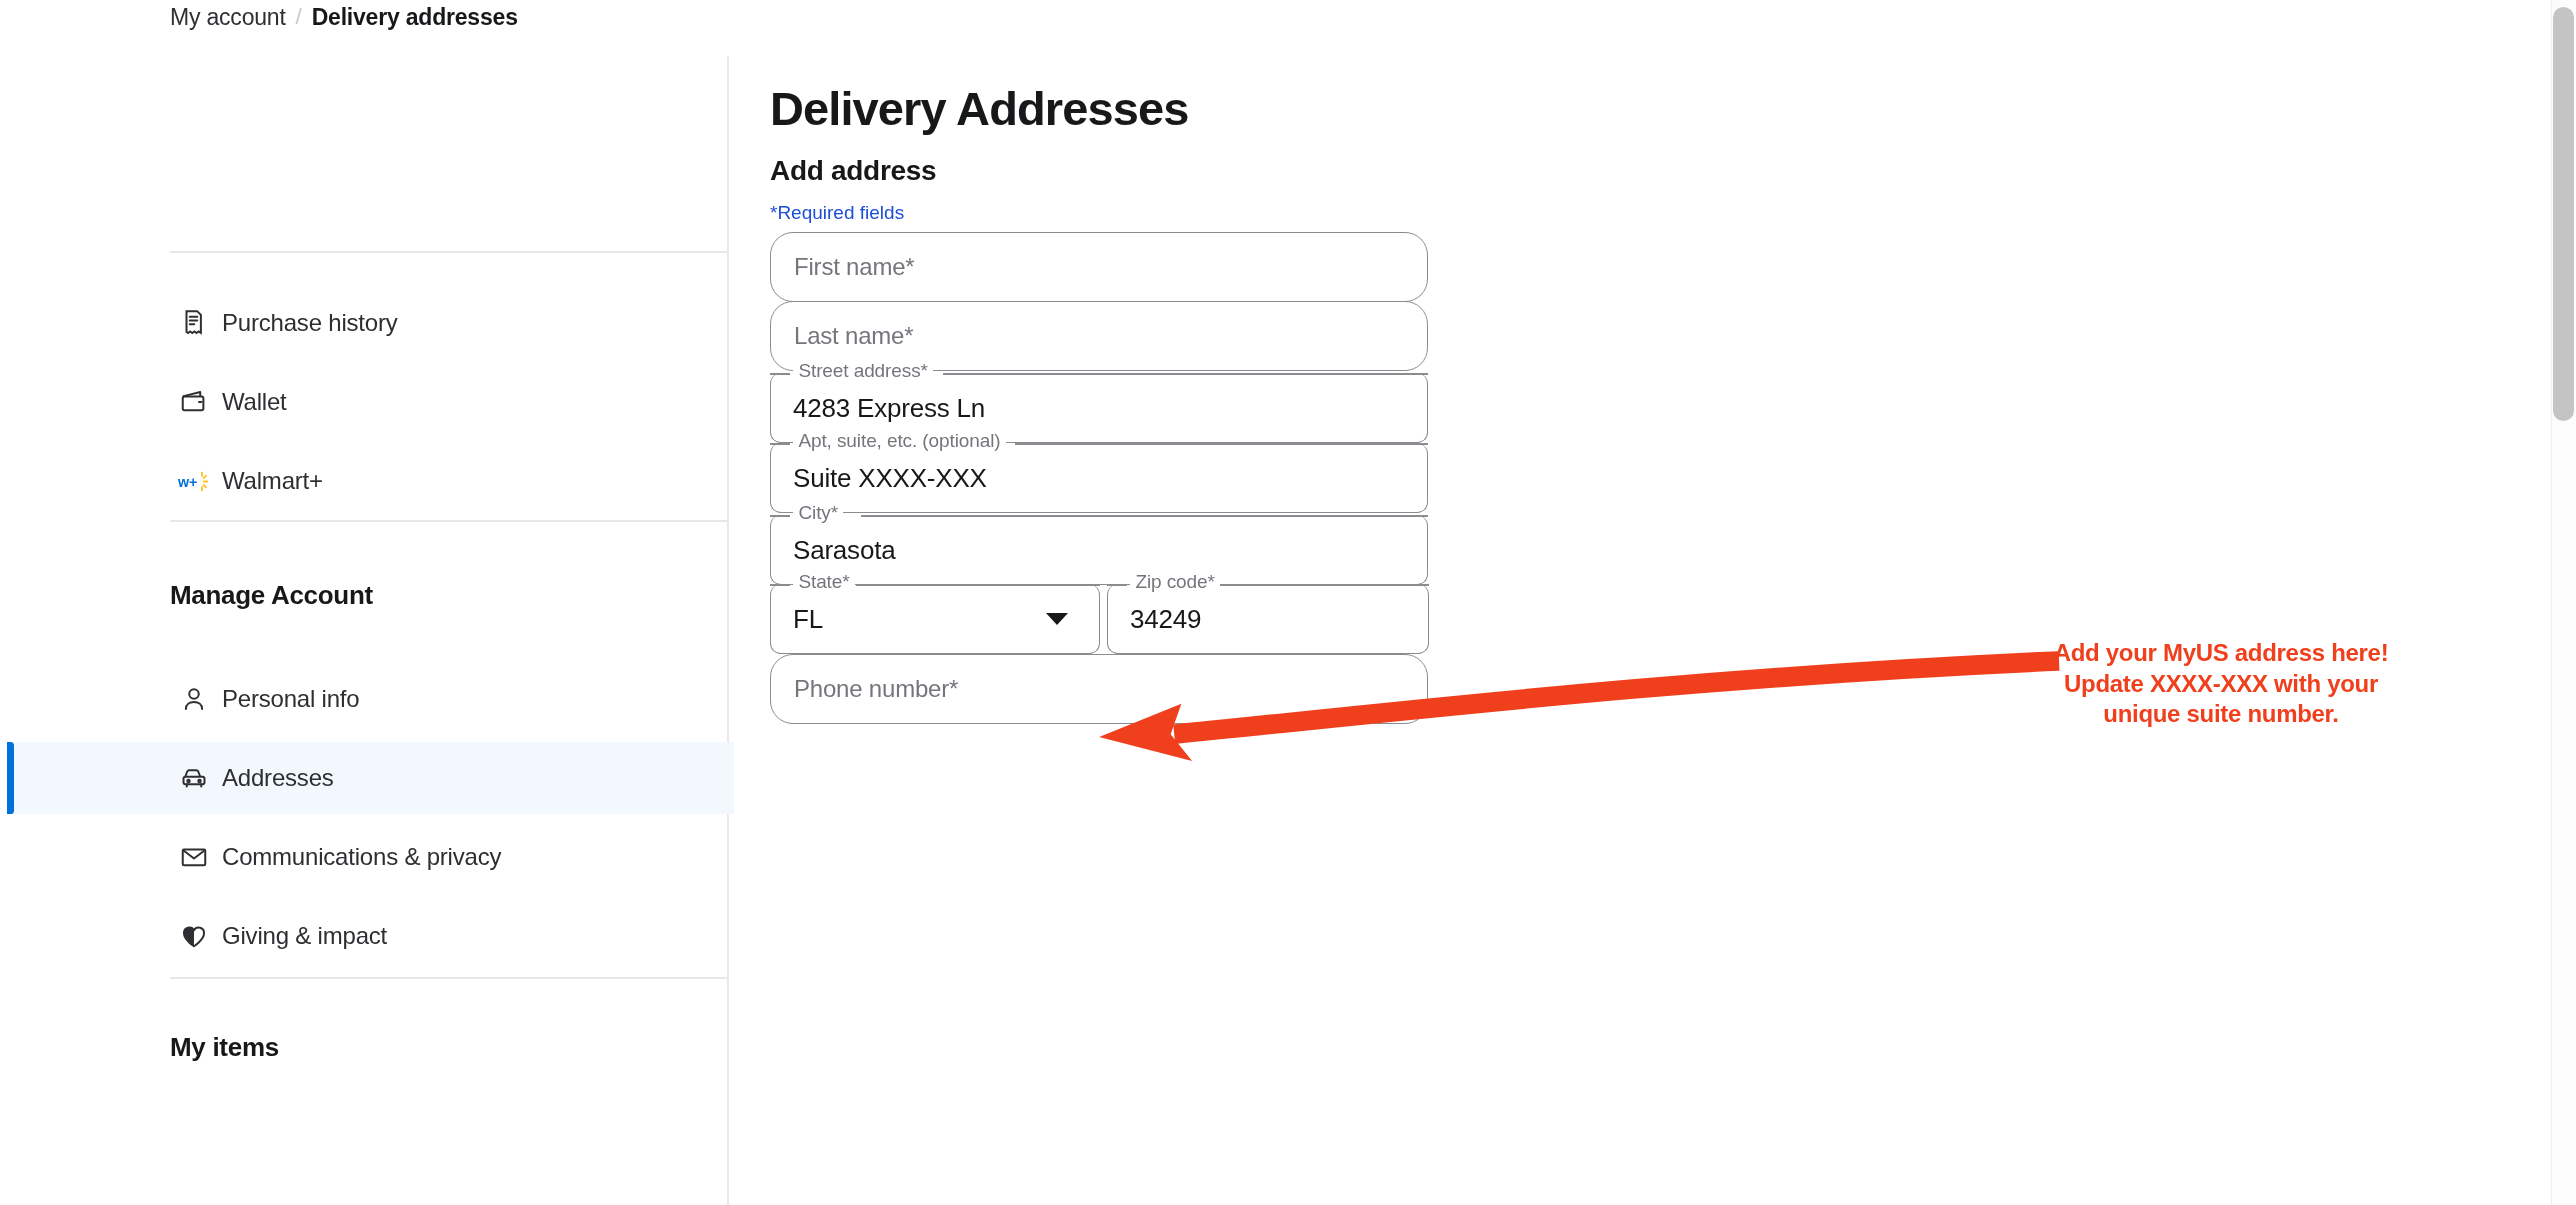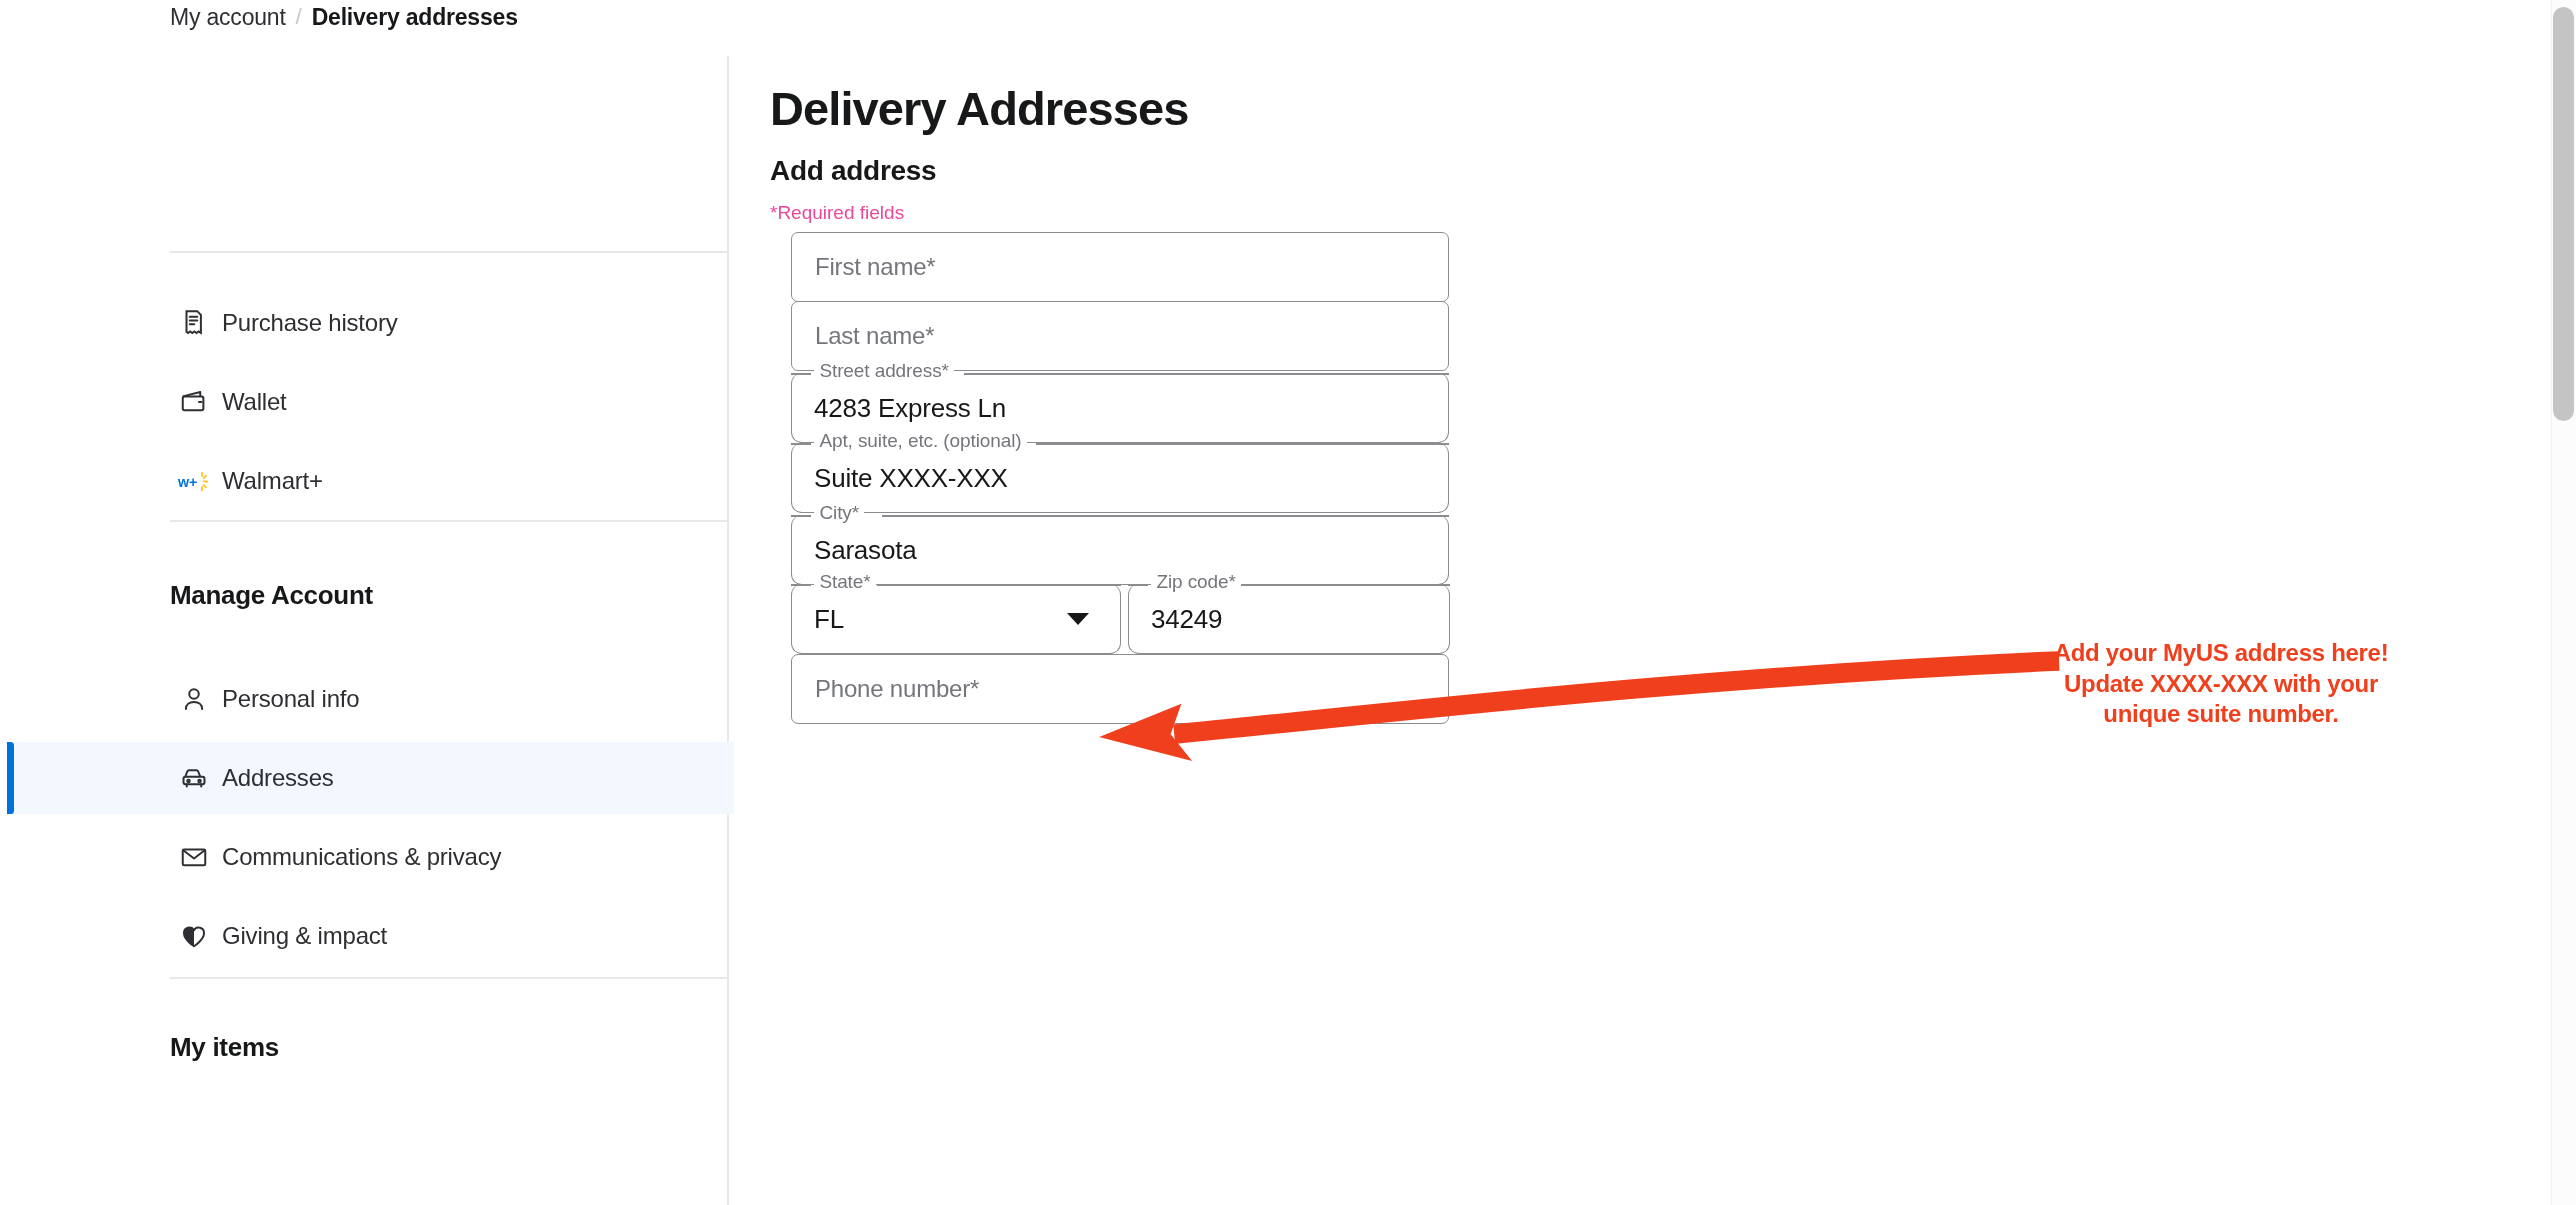--- a/index.html
+++ b/index.html
@@ -103,31 +103,30 @@
     position: absolute;
     left: 43px; top: 99px;
     font-size: 28px; font-weight: 700;
     color: #16181a;
     letter-spacing: -0.3px;
   }
   #required-note {
     position: absolute;
     left: 43px; top: 146px;
     font-size: 19px;
-    color: #ec4899;
+    color: #1d4ed8;
   }
 
   
   .field {
     position: absolute;
     border: 1.8px solid #8a8c8f;
-    border-radius: 7px;
+    border-radius: 23px;
     background: #fff;
     cursor: text;
-    margin-left: 21px;
   }
   .field .placeholder {
     position: absolute;
     left: 23px; top: 50%;
     transform: translateY(-50%);
     font-size: 24px;
     color: #74767c;
     letter-spacing: -0.2px;
     pointer-events: none;
   }

